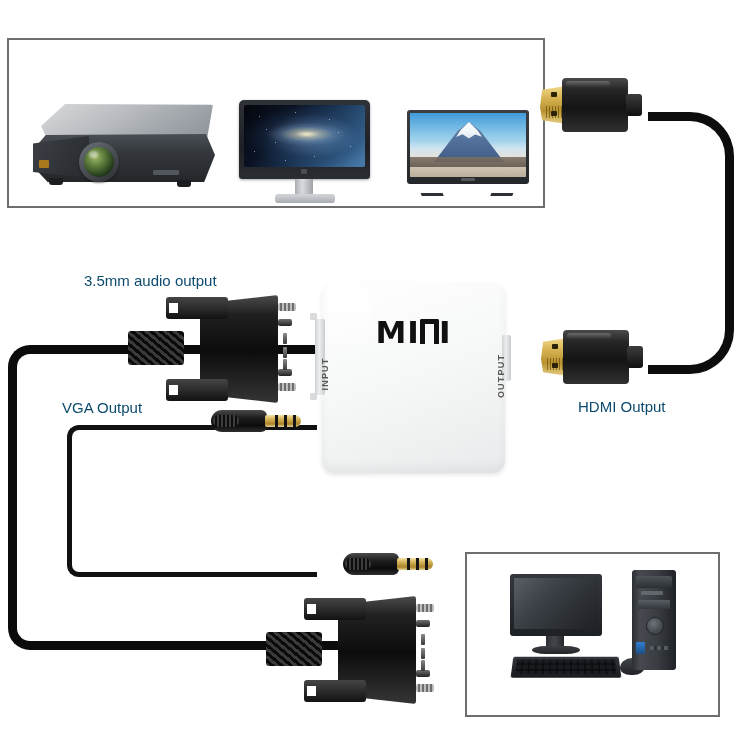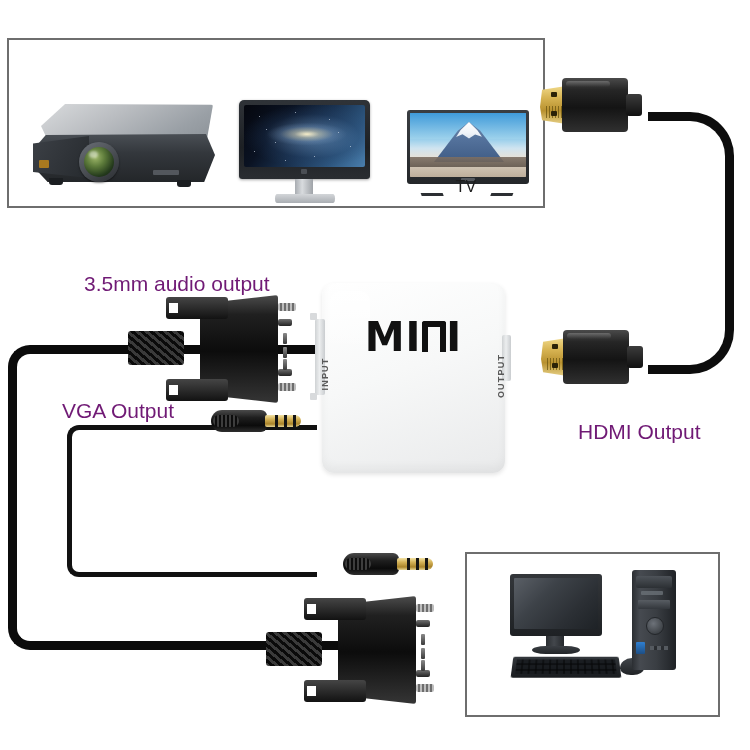--- a/index.html
+++ b/index.html
@@ -251,21 +251,21 @@
   #conv-box .box-sheen {
     position: absolute; left: 8px; top: 8px; width: 40px; height: 60px;
     background: linear-gradient(180deg, rgba(255,255,255,.9), rgba(255,255,255,0));
     border-radius: 10px; pointer-events: none;
   }
   .box-logo {
     position: absolute; left: 0; right: 0; top: 34px;
     text-align: center;
     font-family: "DejaVu Sans", sans-serif;
     font-weight: 700;
-    font-size: 40px;
+    font-size: 31px;
     letter-spacing: 1px;
     color: #111111;
     line-height: 1;
   }
   .box-logo .n-glyph {
     display: inline-block;
     position: relative;
     width: .62em; height: .78em;
     vertical-align: -0.02em;
   }
@@ -428,22 +428,22 @@
     position: absolute; left: 80px; top: 5px; width: 36px; height: 12px;
     background: linear-gradient(180deg, #f3e2a4 0%, #d4b257 35%, #a9832a 75%, #e8d694 100%);
     border-radius: 2px 6px 6px 2px;
   }
   .aud-ring {
     position: absolute; top: 5px; width: 3px; height: 12px; background: #141414;
   }
 
   .label-text {
     position: absolute;
-    color: #701a75;
-    font-size: 21px;
+    color: #0c4a6e;
+    font-size: 15px;
     white-space: nowrap;
   }
 </style>
 </head>
 <body>
 
 <div id="stage">
 
   <div class="panel" id="top-panel">
 
@@ -487,21 +487,20 @@
         <div class="tv-sky-band"></div>
         <div class="fuji"></div>
         <div class="fuji-snow"></div>
         <div class="tv-city"></div>
         <div class="tv-water"></div>
       </div>
       <div class="tv-logo"></div>
       <div class="tv-foot l"></div>
       <div class="tv-foot r"></div>
     </div>
-    <div class="caption" style="left:392px; top:138px; width:130px;">TV</div>
   </div>
 
   <div class="panel" id="host-panel">
     <div id="host-wrap" style="left:43px; top:16px;">
       <div class="h-mon-bezel"></div>
       <div class="h-mon-screen"></div>
       <div class="h-mon-neck"></div>
       <div class="h-mon-base"></div>
       <div class="h-kb">
         <div class="h-kb-keys"></div>
@@ -600,15 +599,15 @@
     <div class="vga-screw" style="left:112px; top:88px;"></div>
     <div class="vga-nub" style="left:112px; top:24px;"></div>
     <div class="vga-nub" style="left:112px; top:74px;"></div>
     <div class="vga-pin" style="left:117px; top:38px;"></div>
     <div class="vga-pin" style="left:117px; top:52px;"></div>
     <div class="vga-pin" style="left:117px; top:64px;"></div>
   </div>
 
   <div class="label-text" style="left:84px; top:272px;">3.5mm audio output</div>
   <div class="label-text" style="left:62px; top:399px;">VGA Output</div>
-  <div class="label-text" style="left:578px; top:420px;">HDMI Output</div>
+  <div class="label-text" style="left:578px; top:398px;">HDMI Output</div>
 
 </div>
 
 </body></html>

